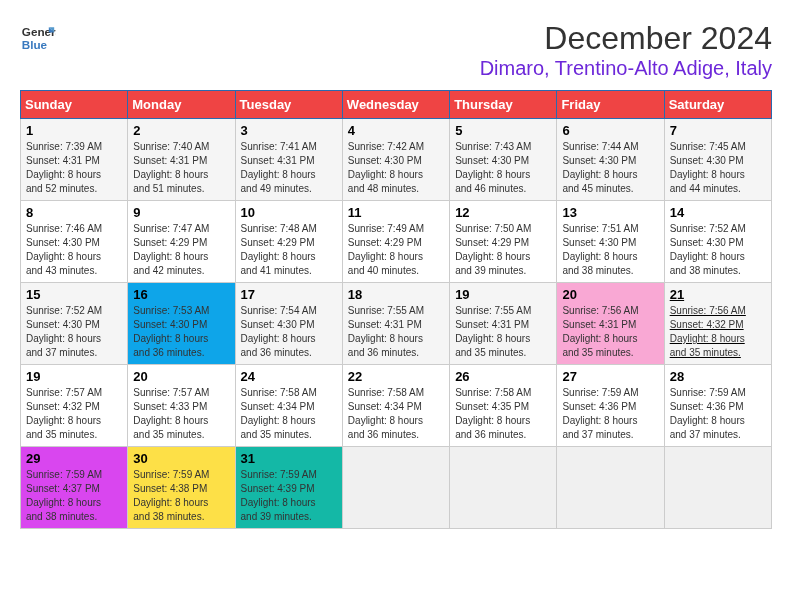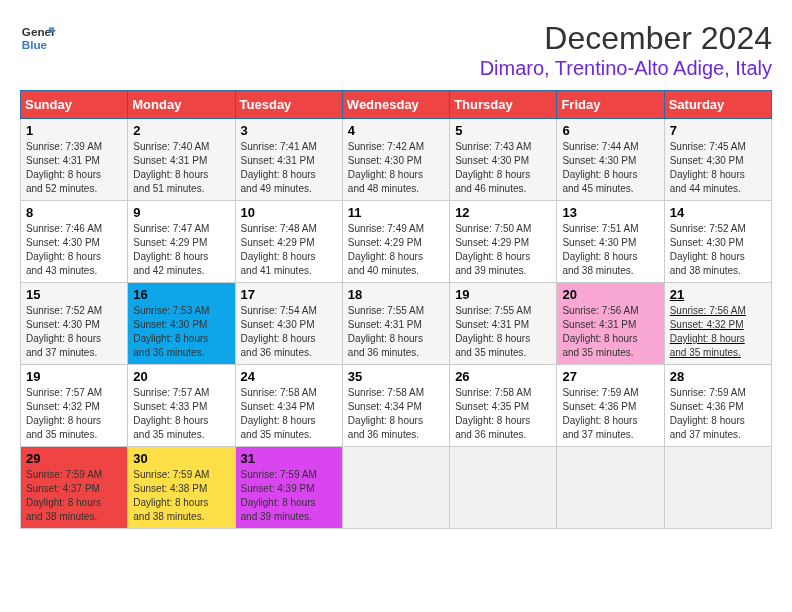--- a/index.html
+++ b/index.html
@@ -135,28 +135,28 @@
         <td style="background-color: rgb(245, 245, 245);"><span class="day-num">17</span><span class="day-info">Sunrise: 7:54 AM<br>Sunset: 4:30 PM<br>Daylight: 8 hours<br>and 36 minutes.</span></td>
         <td style="background-color: rgb(245, 245, 245);"><span class="day-num">18</span><span class="day-info">Sunrise: 7:55 AM<br>Sunset: 4:31 PM<br>Daylight: 8 hours<br>and 36 minutes.</span></td>
         <td style="background-color: rgb(245, 245, 245);"><span class="day-num">19</span><span class="day-info">Sunrise: 7:55 AM<br>Sunset: 4:31 PM<br>Daylight: 8 hours<br>and 35 minutes.</span></td>
         <td style="background-color: #f9a8d4;"><span class="day-num">20</span><span class="day-info">Sunrise: 7:56 AM<br>Sunset: 4:31 PM<br>Daylight: 8 hours<br>and 35 minutes.</span></td>
         <td style="background-color: rgb(245, 245, 245); text-decoration: underline;"><span class="day-num">21</span><span class="day-info">Sunrise: 7:56 AM<br>Sunset: 4:32 PM<br>Daylight: 8 hours<br>and 35 minutes.</span></td>
       </tr>
       <tr>
         <td><span class="day-num">19</span><span class="day-info">Sunrise: 7:57 AM<br>Sunset: 4:32 PM<br>Daylight: 8 hours<br>and 35 minutes.</span></td>
         <td><span class="day-num">20</span><span class="day-info">Sunrise: 7:57 AM<br>Sunset: 4:33 PM<br>Daylight: 8 hours<br>and 35 minutes.</span></td>
         <td><span class="day-num">24</span><span class="day-info">Sunrise: 7:58 AM<br>Sunset: 4:34 PM<br>Daylight: 8 hours<br>and 35 minutes.</span></td>
-        <td><span class="day-num">35</span><span class="day-info">Sunrise: 7:58 AM<br>Sunset: 4:34 PM<br>Daylight: 8 hours<br>and 36 minutes.</span></td>
+        <td><span class="day-num">22</span><span class="day-info">Sunrise: 7:58 AM<br>Sunset: 4:34 PM<br>Daylight: 8 hours<br>and 36 minutes.</span></td>
         <td><span class="day-num">26</span><span class="day-info">Sunrise: 7:58 AM<br>Sunset: 4:35 PM<br>Daylight: 8 hours<br>and 36 minutes.</span></td>
         <td><span class="day-num">27</span><span class="day-info">Sunrise: 7:59 AM<br>Sunset: 4:36 PM<br>Daylight: 8 hours<br>and 37 minutes.</span></td>
         <td><span class="day-num">28</span><span class="day-info">Sunrise: 7:59 AM<br>Sunset: 4:36 PM<br>Daylight: 8 hours<br>and 37 minutes.</span></td>
       </tr>
       <tr style="background-color: rgb(248, 248, 248);">
-        <td style="background-color: #ef4444;"><span class="day-num">29</span><span class="day-info">Sunrise: 7:59 AM<br>Sunset: 4:37 PM<br>Daylight: 8 hours<br>and 38 minutes.</span></td>
+        <td style="background-color: #d946ef;"><span class="day-num">29</span><span class="day-info">Sunrise: 7:59 AM<br>Sunset: 4:37 PM<br>Daylight: 8 hours<br>and 38 minutes.</span></td>
         <td style="background-color: #fde047;"><span class="day-num">30</span><span class="day-info">Sunrise: 7:59 AM<br>Sunset: 4:38 PM<br>Daylight: 8 hours<br>and 38 minutes.</span></td>
-        <td style="background-color: #d946ef; margin-left: 26px;"><span class="day-num">31</span><span class="day-info">Sunrise: 7:59 AM<br>Sunset: 4:39 PM<br>Daylight: 8 hours<br>and 39 minutes.</span></td>
+        <td style="background-color: #14b8a6; margin-left: 26px;"><span class="day-num">31</span><span class="day-info">Sunrise: 7:59 AM<br>Sunset: 4:39 PM<br>Daylight: 8 hours<br>and 39 minutes.</span></td>
         <td class="empty-cell" style="background-color: rgb(238, 238, 238);"></td>
         <td class="empty-cell" style="background-color: rgb(238, 238, 238);"></td>
         <td class="empty-cell" style="background-color: rgb(238, 238, 238);"></td>
         <td class="empty-cell" style="background-color: rgb(238, 238, 238);"></td>
       </tr>
     </tbody>
 </table>
 
 </body></html>

